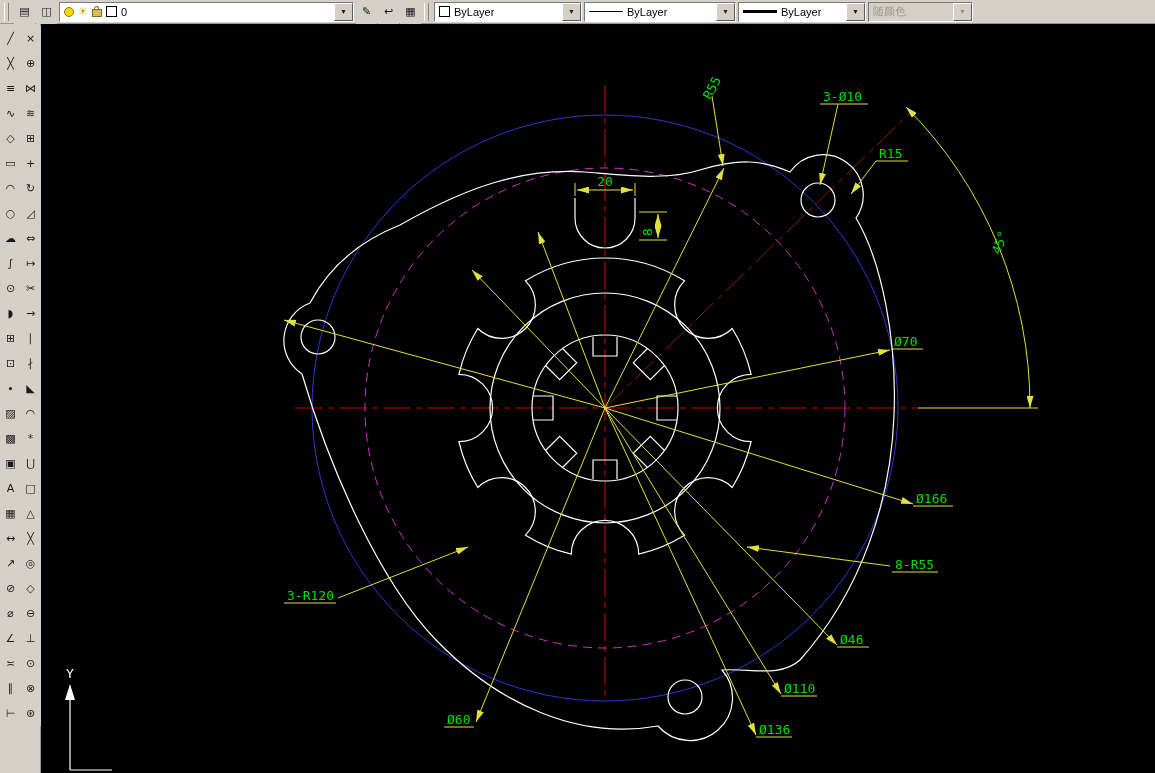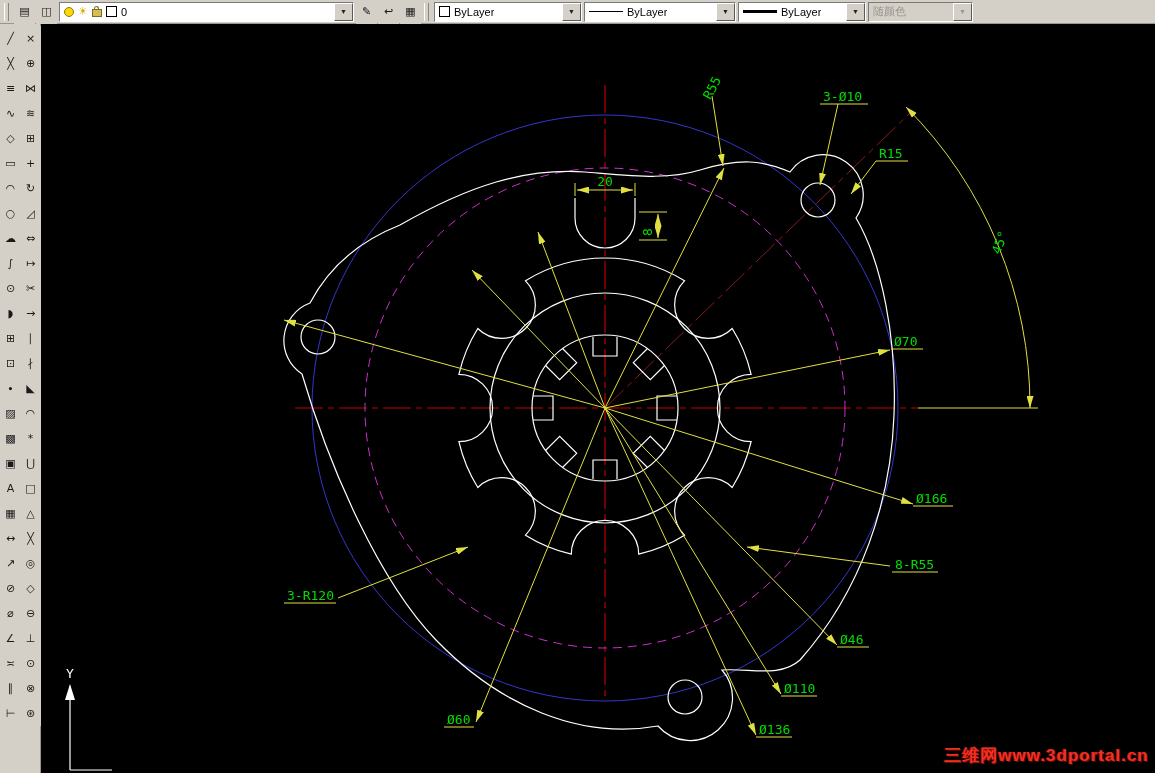--- a/index.html
+++ b/index.html
@@ -400,16 +400,15 @@
         </g>
 
         <g stroke="#ffffff" fill="#ffffff">
           <line x1="70" y1="770" x2="70" y2="686" stroke-width="1.2"></line>
           <line x1="70" y1="770" x2="112" y2="770" stroke-width="1.2"></line>
           <polygon points="65,700 70,684 75,700" stroke="none"></polygon>
           <text x="70" y="678" text-anchor="middle" stroke="none" class="dim-text" fill="#ffffff">Y</text>
         </g>
       </svg>
 
-      <div class="watermark">三维网www.3dportal.cn</div>
     </div>
   </div>
 </div>
 
 </body></html>

